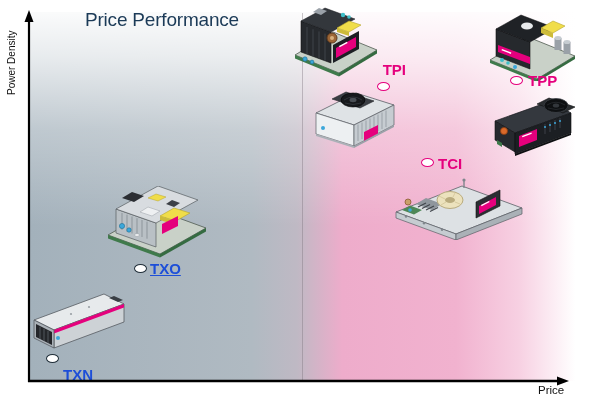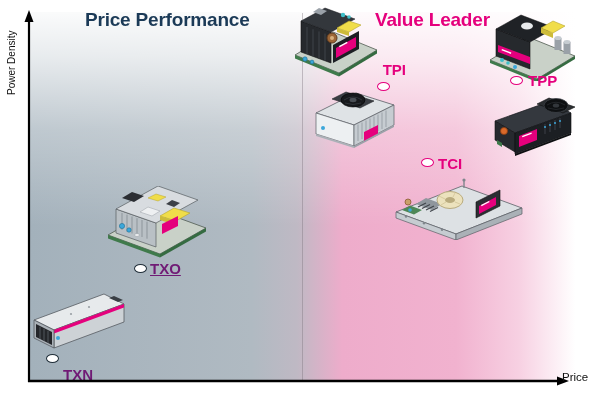--- a/index.html
+++ b/index.html
@@ -23,38 +23,38 @@
         #eeaccb 55%,
         #f1b2cf 75%,
         #f7d0e2 86%,
         #ffffff 96%);
   }
   .divider {
     position:absolute; left:302px; top:13px; width:1px; height:367px;
     background:rgba(125,115,125,0.40);
   }
   .axes-svg { position:absolute; left:0; top:0; }
-  .title { position:absolute; font-weight:bold; font-size:19px; letter-spacing:-0.2px; white-space:nowrap; }
+  .title { position:absolute; font-weight:normal; font-size:19px; letter-spacing:-0.2px; white-space:nowrap; }
   .title-left { left:85px; top:9px; color:#1b3a57; }
   .title-right { left:375px; top:9px; color:#e5007d; }
   .ylab {
     position:absolute; left:6px; top:95px; color:#111;
     font-size:10px; white-space:nowrap;
     transform:rotate(-90deg); transform-origin:0 0;
   }
-  .xlab { position:absolute; left:538px; top:371px; color:#111; font-size:11.5px;margin-left:24px; }
+  .xlab { position:absolute; left:538px; top:384px; color:#111; font-size:11.5px; }
   .marker {
     position:absolute; width:13px; height:9px; border-radius:50%;
     background:#ffffff; box-sizing:border-box;
   }
   .marker.pink { border:1.8px solid #e5007d; }
   .marker.dark { border:1.8px solid #1f2d38; }
   .plabel { position:absolute; font-weight:bold; font-size:15px; white-space:nowrap;text-align:right; }
   .plabel.pink { color:#e5007d; }
-  .plabel.dark { color:#701a75;text-decoration:underline; }
+  .plabel.dark { color:#1d4ed8;text-decoration:underline; }
   .prod { position:absolute; }
 </style>
 </head>
 <body>
 
 <div class="stage">
 
   <div class="plot-bg"></div>
   <div class="divider"></div>
 
@@ -225,21 +225,20 @@
   <div class="marker pink" style="left:420.5px;top:157.5px"></div>
   <div class="plabel pink" style="left:438px;top:155px">TCI</div>
 
   <div class="marker dark" style="left:133.5px;top:263.5px"></div>
   <div class="plabel dark" style="left:150px;top:259.5px">TXO</div>
 
   <div class="marker dark" style="left:45.5px;top:353.5px"></div>
   <div class="plabel dark" style="left:63px;top:366px">TXN</div>
 
   <div class="title title-left">Price Performance</div>
-  <div class="title title-right">Value Leader</div>
 
   <svg class="axes-svg" width="600" height="400" viewBox="0 0 600 400">
     <line x1="29" y1="382" x2="29" y2="20" stroke="#000" stroke-width="2.2"></line>
     <polygon points="29,10 24.5,22 33.5,22" fill="#000"></polygon>
     <line x1="28" y1="381" x2="558" y2="381" stroke="#000" stroke-width="2.4"></line>
     <polygon points="569,381 557,376.5 557,385.5" fill="#000"></polygon>
   </svg>
 
   <div class="ylab">Power Density</div>
   <div class="xlab">Price</div>

